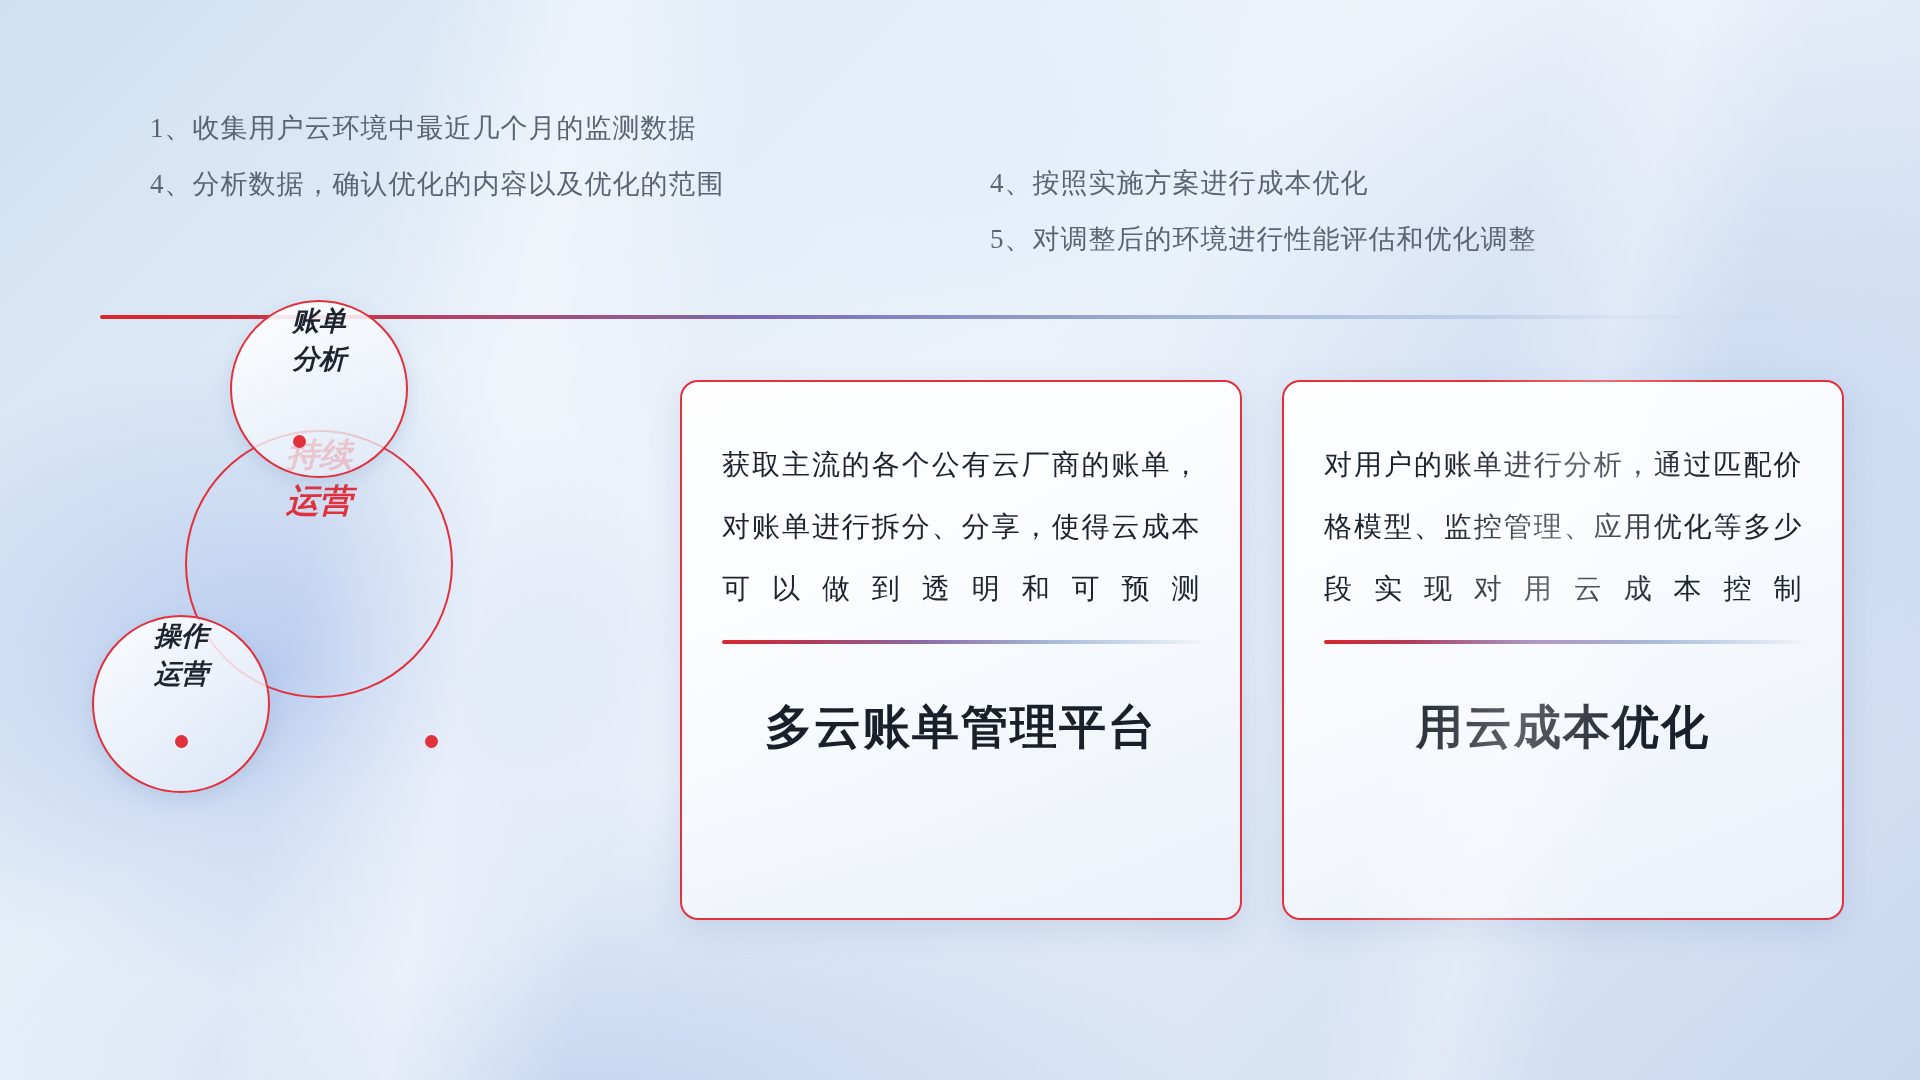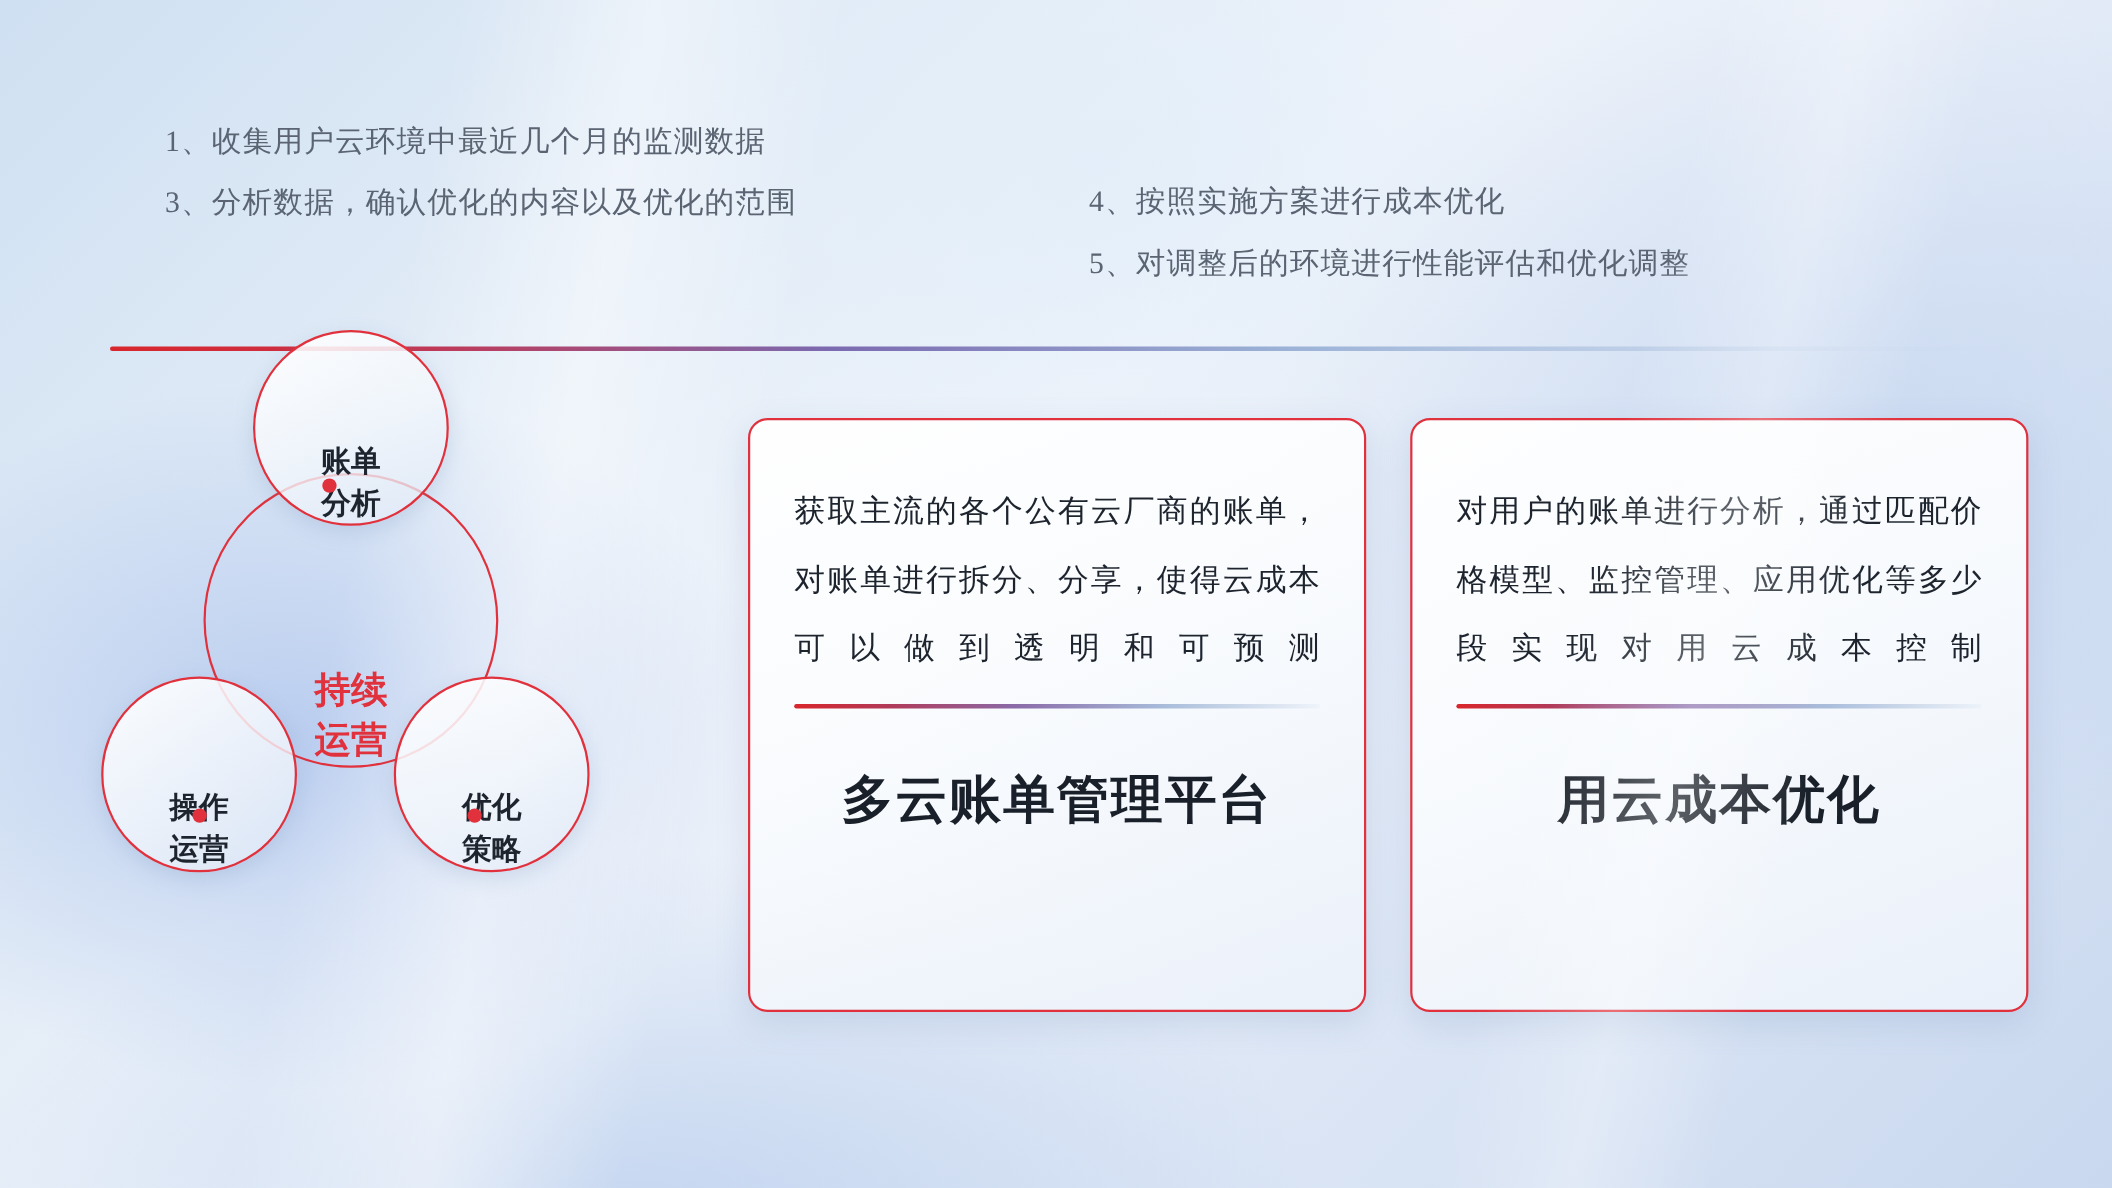--- a/index.html
+++ b/index.html
@@ -78,24 +78,25 @@
     left: 100px;
     top: 350px;
     width: 460px;
     height: 600px;
   }
   .circle {
     position: absolute;
     border-radius: 50%;
     border: 2px solid #e0313c;
     display: flex;
-    align-items: flex-end;
+    align-items: flex-start;
     justify-content: center;
     text-align: center;
     box-sizing: border-box;
+    font-style: italic;
   }
   .circle.small {
     width: 178px;
     height: 178px;
     background: linear-gradient(150deg, rgba(255,255,255,0.92) 0%, rgba(243,247,252,0.80) 55%, rgba(223,233,246,0.72) 100%);
     box-shadow: 0 6px 18px rgba(110,140,180,0.22);
     color: #1d242e;
     font-size: 27px;
     font-weight: bold;
     line-height: 38px;
@@ -164,21 +165,21 @@
     letter-spacing: 2px;
   }
 </style>
 </head>
 <body>
 
 <div id="slide">
 
   <div class="bullets left">
     <span class="bullet-item">1、收集用户云环境中最近几个月的监测数据</span>
-    <span class="bullet-item">3、分析数据，确认优化的内容以及优化的范围</span>
+    <span class="bullet-item">4、分析数据，确认优化的内容以及优化的范围</span>
   </div>
 
   <div class="bullets right">
     <span class="bullet-item">4、按照实施方案进行成本优化</span>
     <span class="bullet-item">5、对调整后的环境进行性能评估和优化调整</span>
   </div>
 
   <div class="divider"></div>
 
   <div class="venn">
@@ -196,26 +197,20 @@
       </div>
     </div>
 
     <div class="circle small c-oper">
       <div>
         <div>操作</div>
         <div>运营</div>
       </div>
     </div>
 
-    <div class="circle small c-opt">
-      <div>
-        <div>优化</div>
-        <div>策略</div>
-      </div>
-    </div>
 
     <div class="node-dot dot-top"></div>
     <div class="node-dot dot-left"></div>
     <div class="node-dot dot-right"></div>
   </div>
 
   <div class="card card-1">
     <div class="card-desc">获取主流的各个公有云厂商的账单，对账单进行拆分、分享，使得云成本可以做到透明和可预测</div>
     <div class="card-rule"></div>
     <div class="card-title">多云账单管理平台</div>

